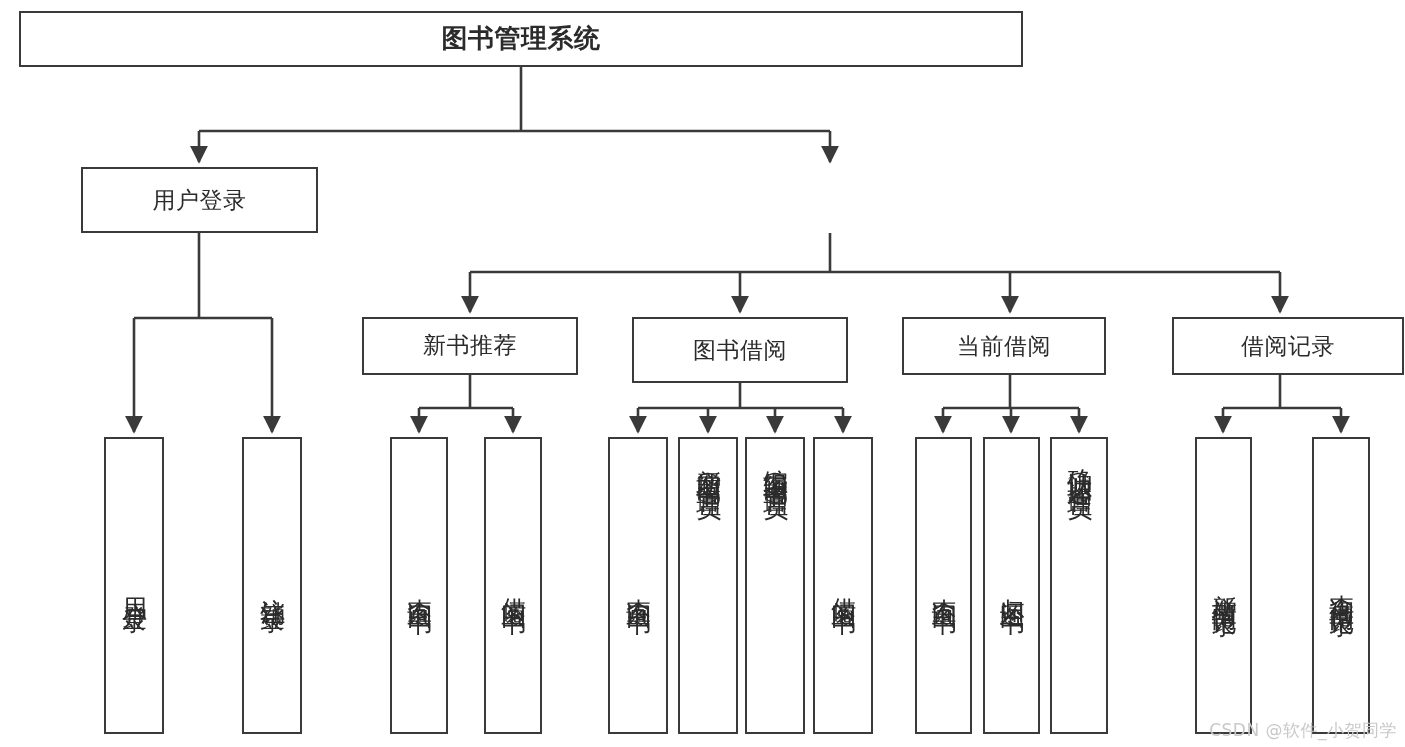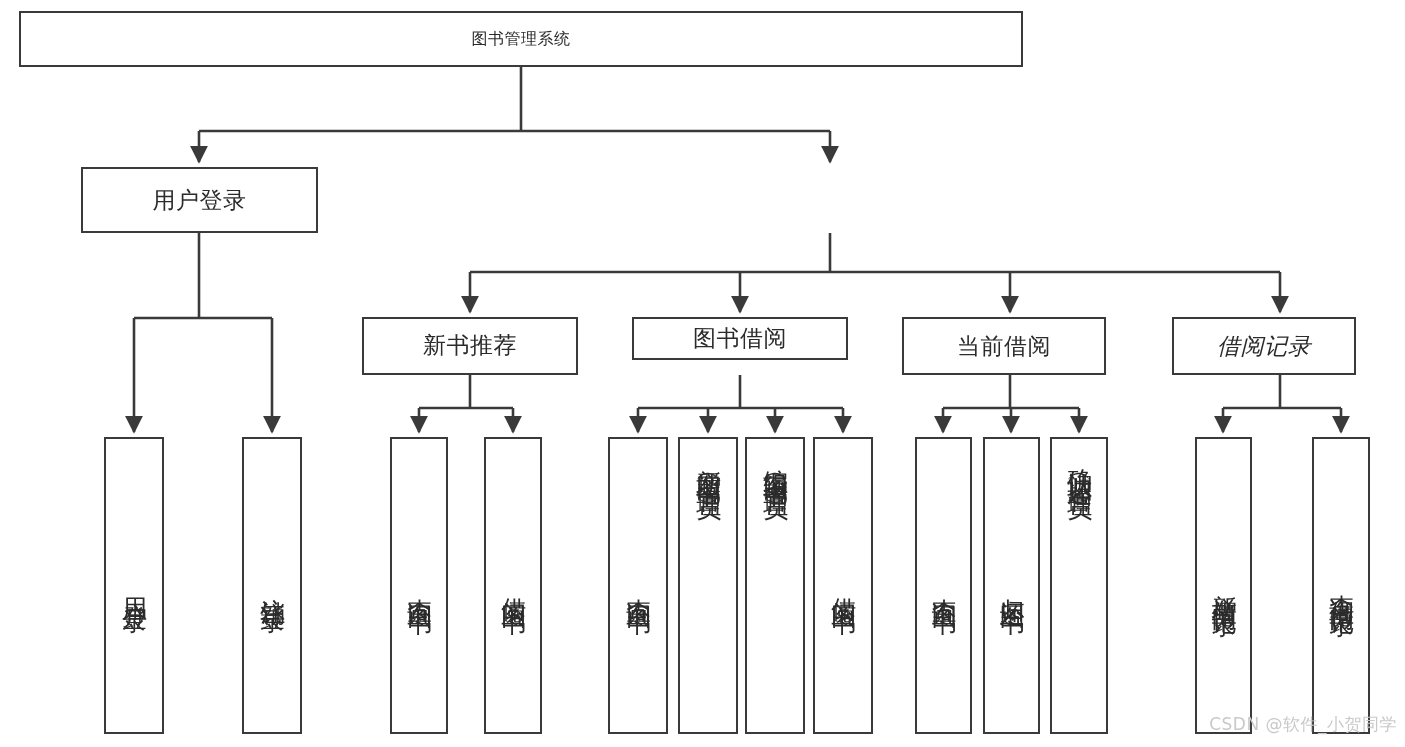--- a/index.html
+++ b/index.html
@@ -38,21 +38,22 @@
   .node-label {
     color: #2b2b2b;
     letter-spacing: 0.5px;
     white-space: nowrap;
     line-height: 1.05;
   }
   .node-h .node-label {
     font-size: 23px;
   }
   .node-title .node-label {
-    font-size: 16px;
+    font-size: 26px;
+    font-weight: bold;
   }
   .node-v {
     align-items: flex-start;
     justify-content: center;
     padding-top: 10px;
   }
   .node-v .node-label {
     font-size: 25px;
     writing-mode: vertical-rl;
     text-orientation: upright;
@@ -61,21 +62,21 @@
     text-align: center;
     max-height: 100%;
   }
   .node-v.vcenter {
     align-items: center;
     padding-top: 0;
   }
   .watermark {
     position: absolute;
     right: 8px;
-    bottom: 11px;
+    bottom: 5px;
     font-size: 17px;
     color: #c9c9c9;
     letter-spacing: 0.5px;
     white-space: nowrap;
     pointer-events: none;
   }
 </style>
 </head>
 <body>
 
@@ -137,29 +138,29 @@
 
   <div class="node-box node-h" style="left:81px; top:167px; width:237px; height:66px;">
     <span class="node-label">用户登录</span>
   </div>
 
 
   <div class="node-box node-h" style="left:362px; top:317px; width:216px; height:58px;font-family:Liberation Serif, serif;">
     <span class="node-label">新书推荐</span>
   </div>
 
-  <div class="node-box node-h" style="left:632px; top:317px; width:216px; height:43px;">
+  <div class="node-box node-h" style="left:632px; top:317px; width:216px; height:66px;">
     <span class="node-label">图书借阅</span>
   </div>
 
   <div class="node-box node-h" style="left:902px; top:317px; width:204px; height:58px;">
     <span class="node-label">当前借阅</span>
   </div>
 
-  <div class="node-box node-h" style="left:1172px; top:317px; width:184px; height:58px;font-style:italic;">
+  <div class="node-box node-h" style="left:1172px; top:317px; width:232px; height:58px;">
     <span class="node-label">借阅记录</span>
   </div>
 
   <div class="node-box node-v vcenter" style="left:104px; top:437px; width:60px; height:297px;">
     <span class="node-label">用户登录</span>
   </div>
 
   <div class="node-box node-v vcenter" style="left:242px; top:437px; width:60px; height:297px;">
     <span class="node-label">注销登录</span>
   </div>

